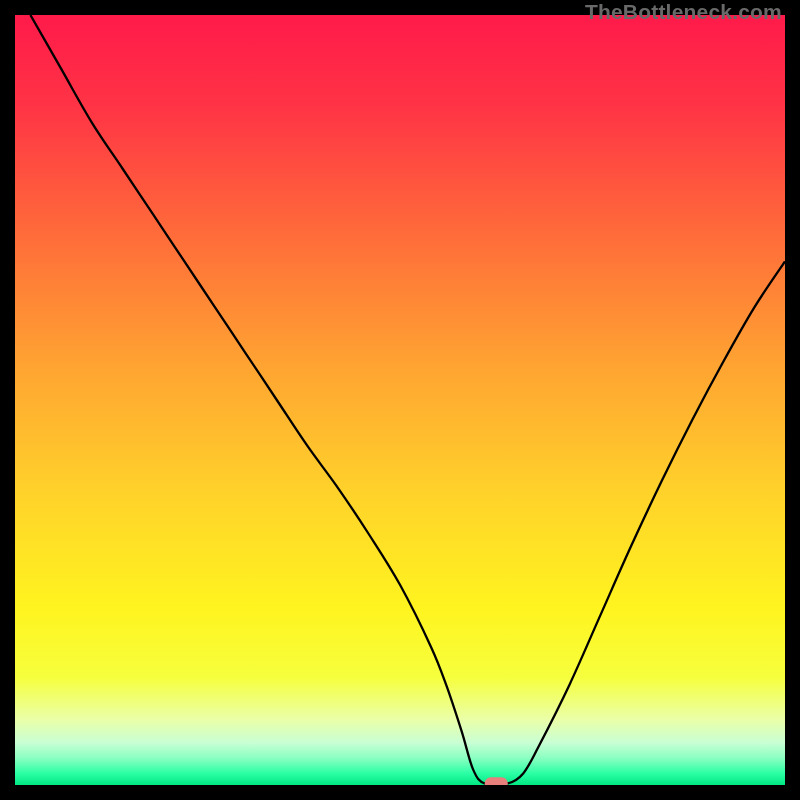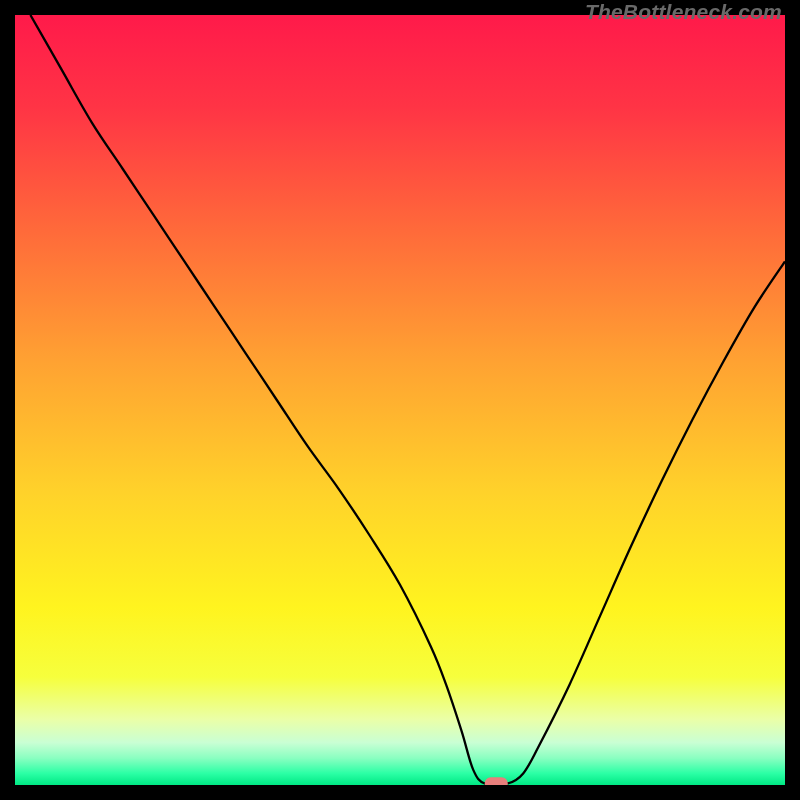--- a/index.html
+++ b/index.html
@@ -8,21 +8,20 @@
     width: 800px;
     height: 800px;
     background: #000;
     overflow: hidden;
   }
   .frame {
     position: relative;
     width: 800px;
     height: 800px;
     background: #000;
-    font-style: italic;
   }
   .plot-area {
     position: absolute;
     left: 15px;
     top: 15px;
     width: 770px;
     height: 770px;
   }
   .watermark {
     position: absolute;

